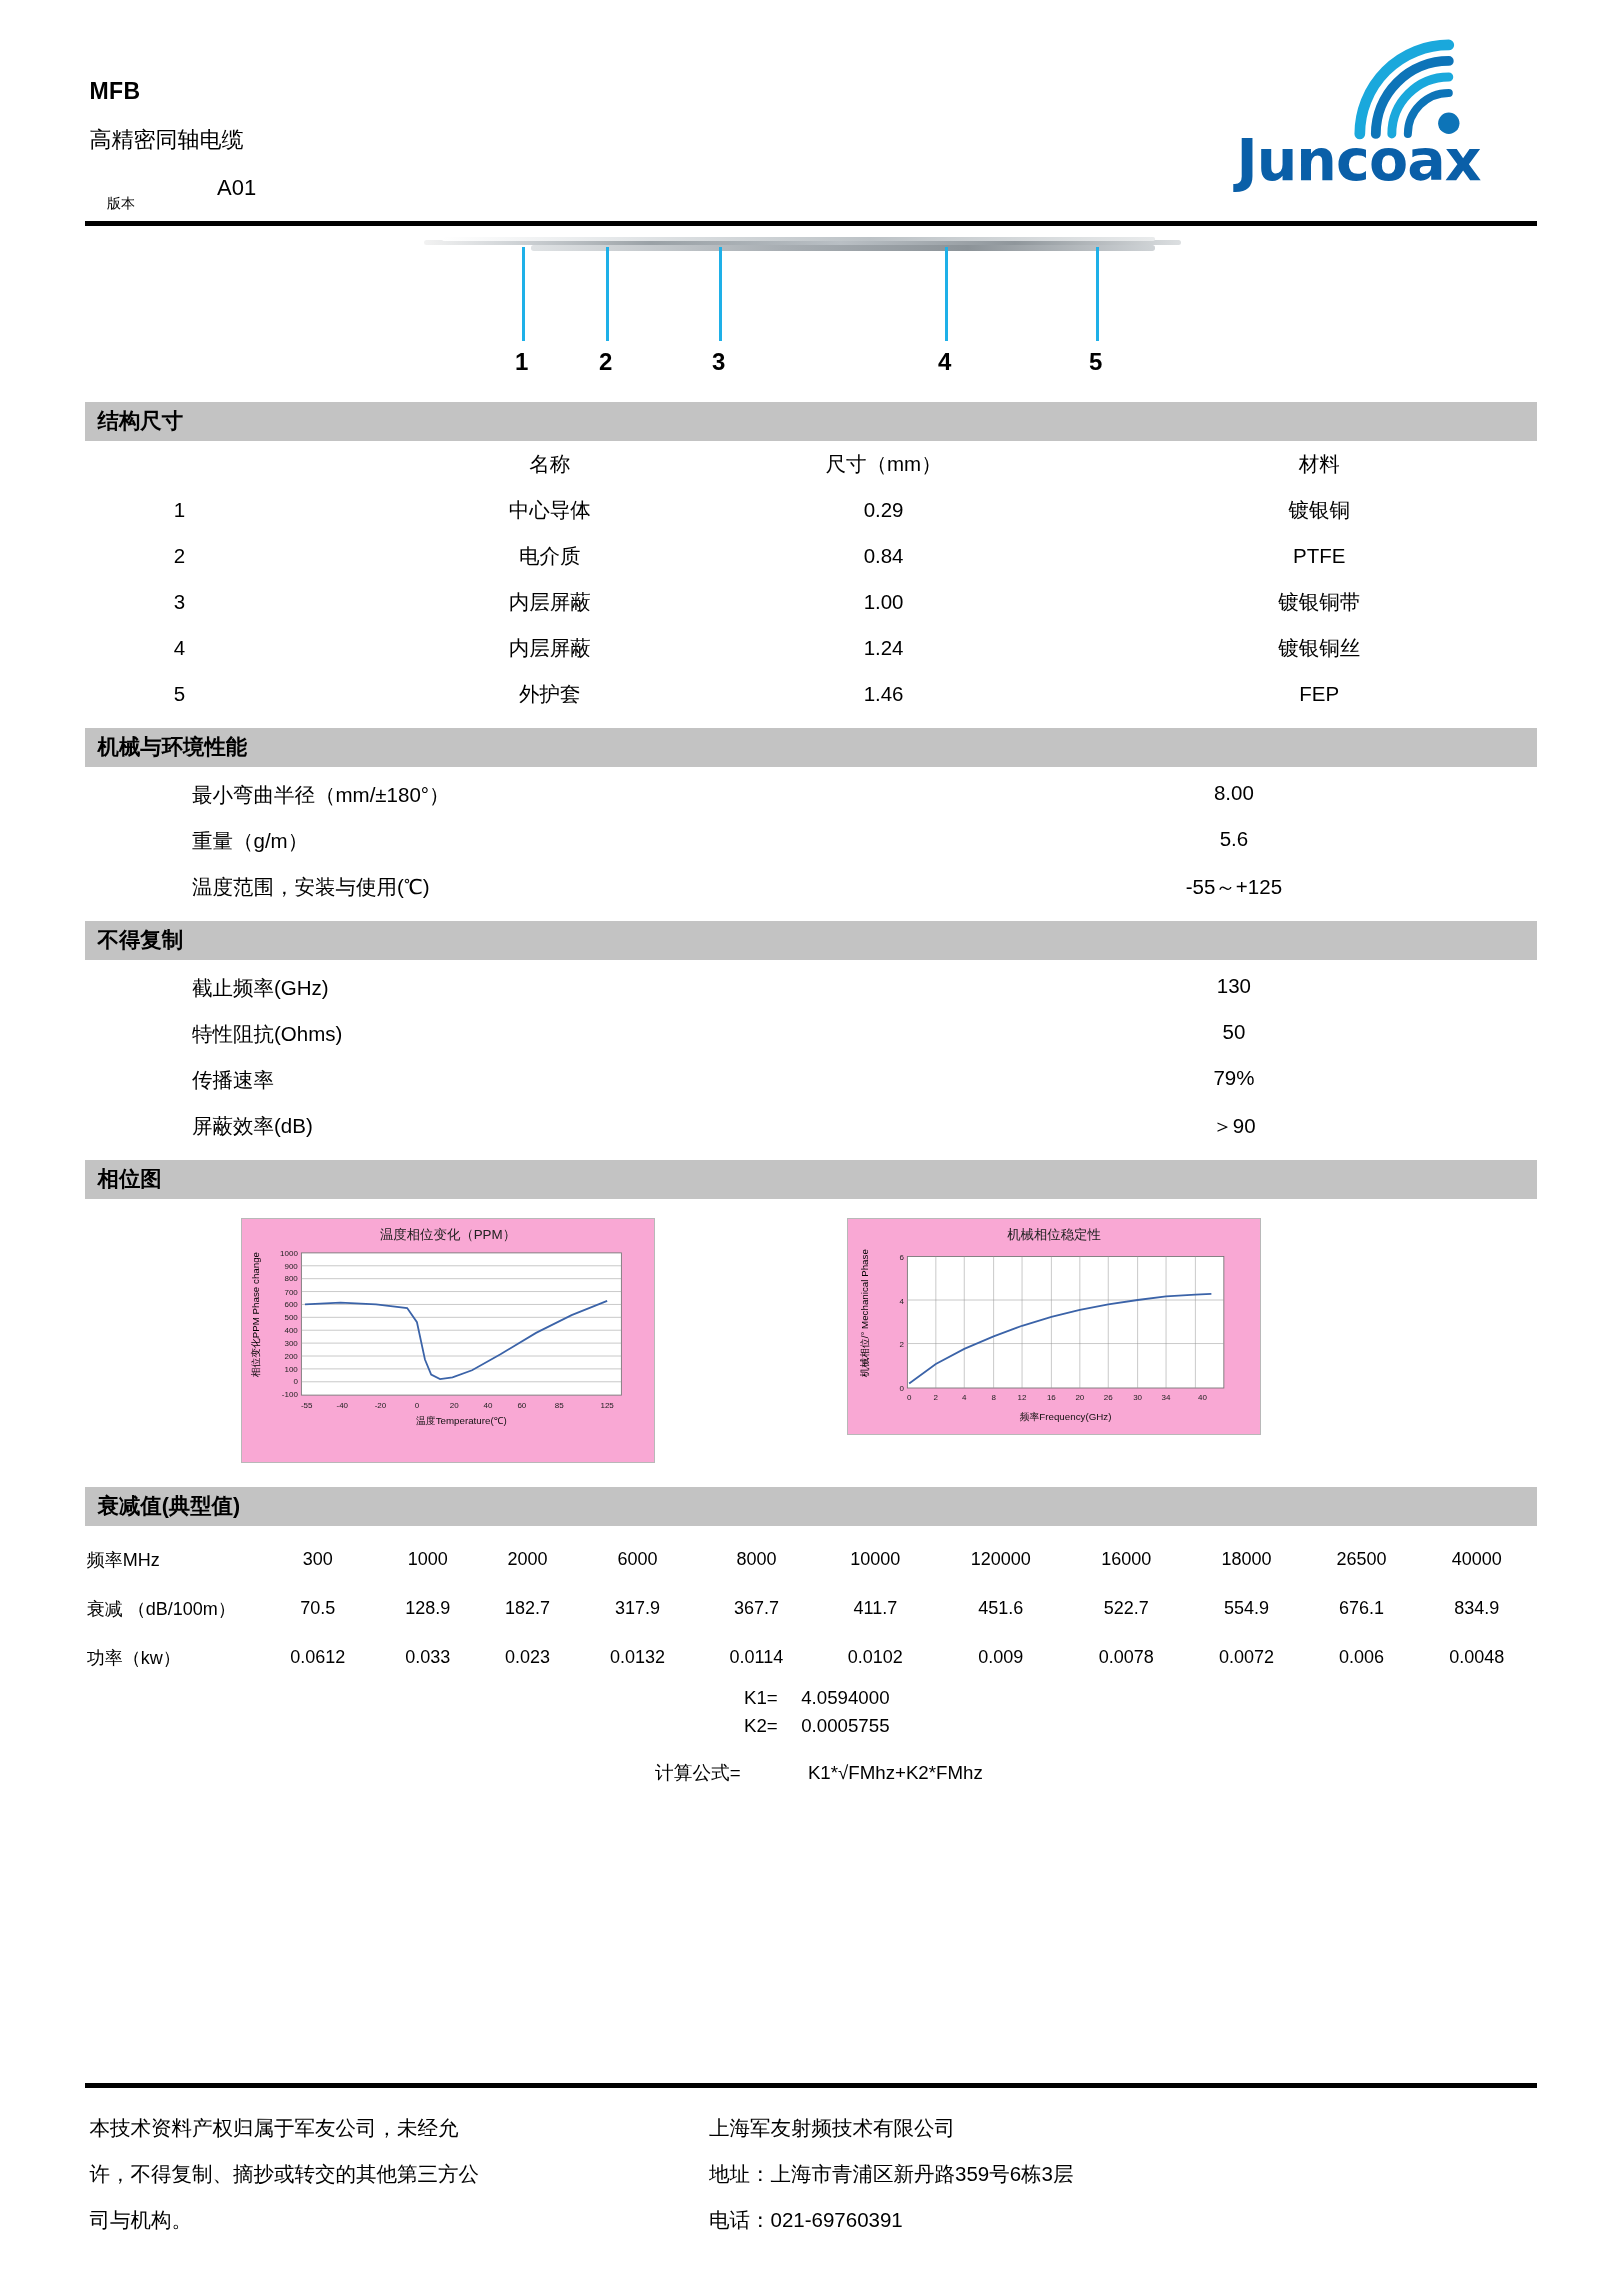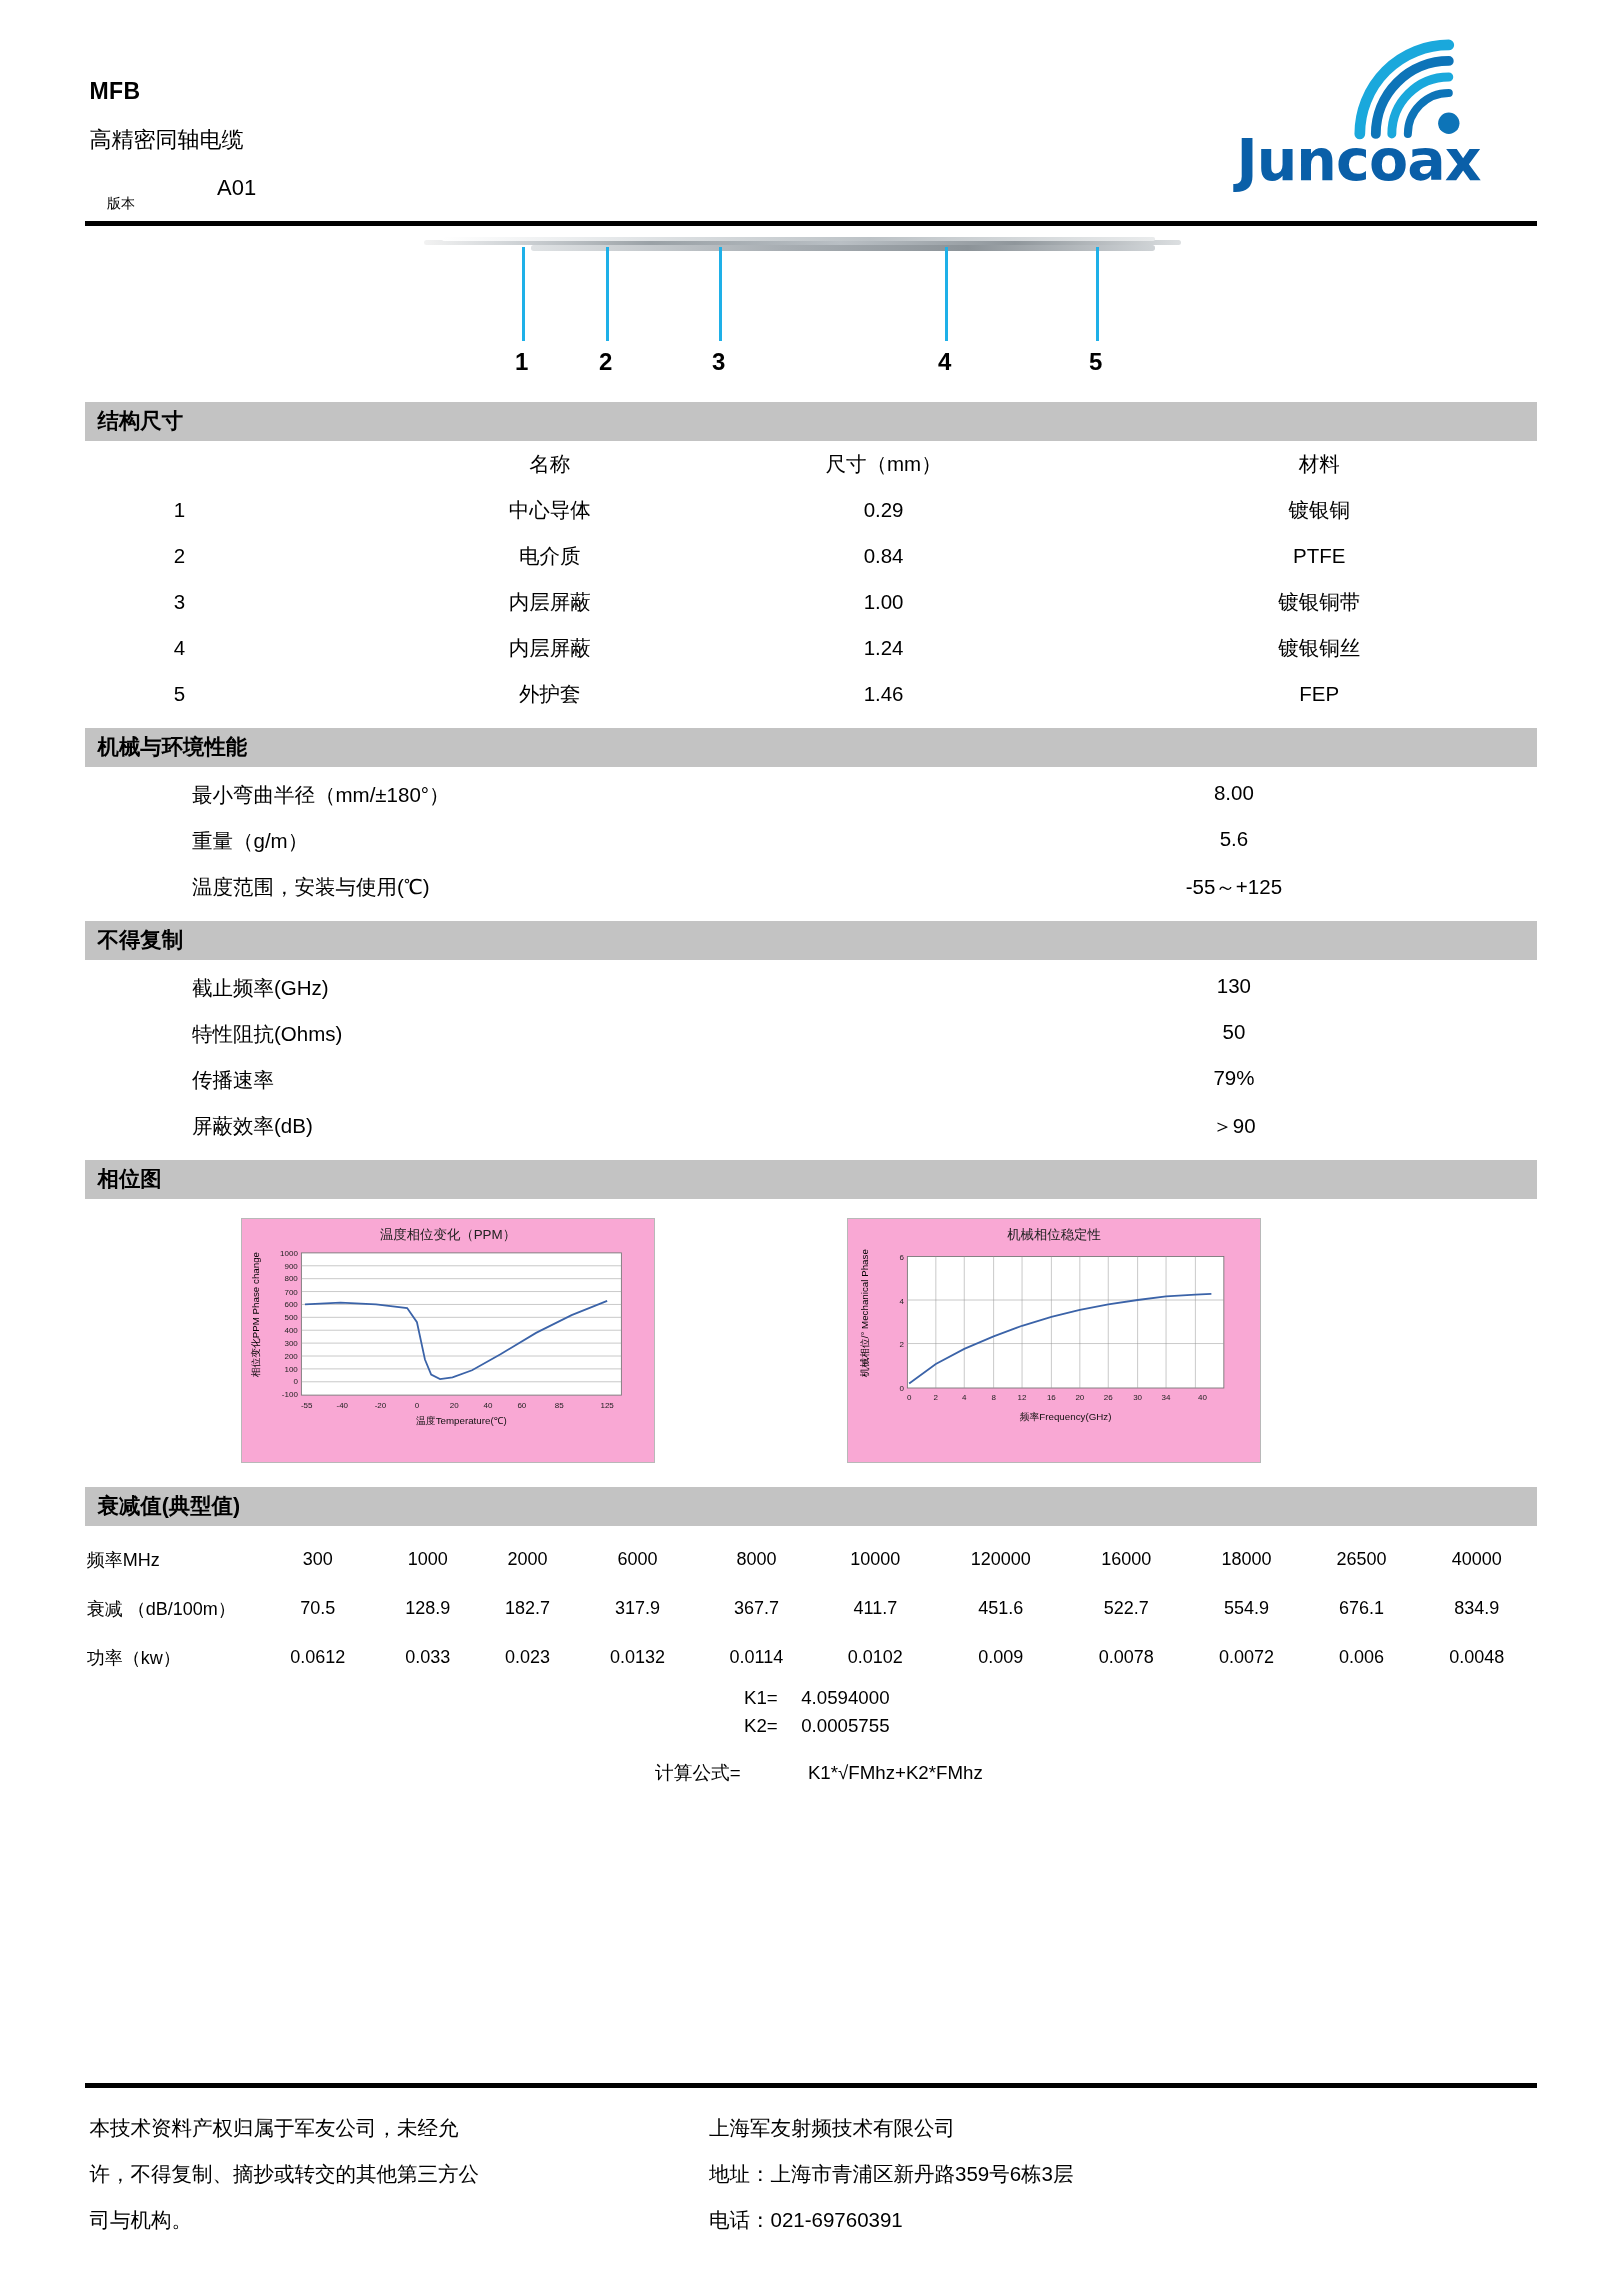--- a/index.html
+++ b/index.html
@@ -430,21 +430,21 @@
           <text x="238" y="184">20</text>
           <text x="276" y="184">40</text>
           <text x="314" y="184">60</text>
           <text x="356" y="184">85</text>
           <text x="410" y="184">125</text>
         </g>
         <text x="246" y="203" font-size="11" fill="#111" text-anchor="middle" font-family="Liberation Sans, sans-serif">温度Temperature(℃)</text>
       </svg>
     </div>
 
-    <div class="chart-box" style="left:762px; top:7.1px; width:414px; height:245px;">
+    <div class="chart-box" style="left:762px; top:7.1px; width:414px; height:217px;">
       <div class="chart-title">机械相位稳定性</div>
       <svg width="413" height="200" viewBox="0 0 463 225">
         <text x="22" y="150" font-size="11" transform="rotate(-90 22 150)" font-family="Liberation Sans, sans-serif">机械相位/°  Mechanical Phase</text>
         <rect x="66" y="14" width="356" height="148" fill="#ffffff" stroke="#777" stroke-width="1"></rect>
 
         <g stroke="#999" stroke-width="0.6">
           <line x1="66" y1="63" x2="422" y2="63"></line>
           <line x1="66" y1="112" x2="422" y2="112"></line>
           <line x1="98" y1="14" x2="98" y2="162"></line>
           <line x1="130" y1="14" x2="130" y2="162"></line>

